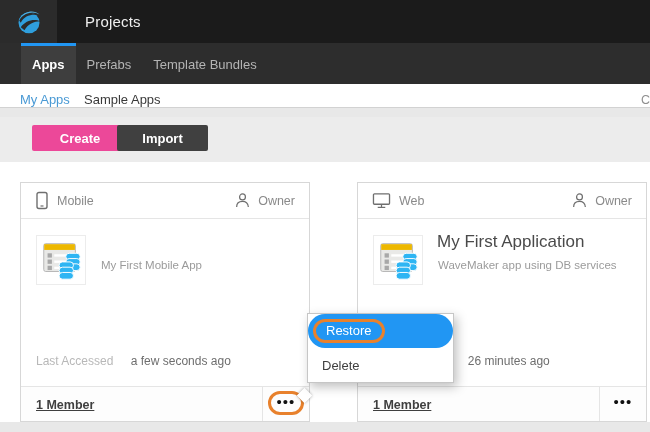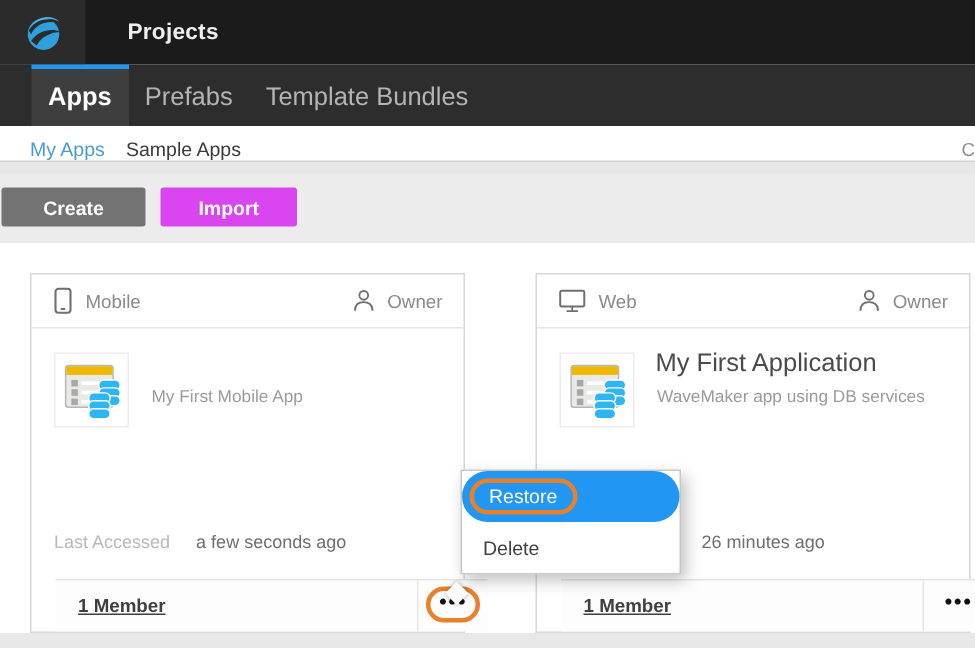--- a/index.html
+++ b/index.html
@@ -6,40 +6,40 @@
   html,body { width:650px; height:432px; }
   body {
     font-family:"Liberation Sans", sans-serif;
     background:#e8e8e8;
     position:relative;
     overflow:hidden;
   }
   
   .app-header { position:absolute; left:0; top:0; width:650px; height:43px; background:#1b1b1b; }
   .logo-tile { position:absolute; left:0; top:0; width:57px; height:43px; background:#2b2b2b; display:flex; align-items:center; justify-content:center; cursor:pointer; }
-  .page-title { position:absolute; left:85px; top:0; height:43px; line-height:43px; color:#f0f0f0; font-size:15px; font-weight:bold; letter-spacing:.2px; }
+  .page-title { position:absolute; left:85px; top:0; height:43px; line-height:43px; color:#f0f0f0; font-size:15px; font-weight:normal; letter-spacing:.2px; }
 
   
   .tabbar { position:absolute; left:0; top:43px; width:650px; height:41px; background:#2d2d2d; display:flex; padding-left:21px; }
-  .tab { height:58px; line-height:38px; padding:0 11px; font-size:17px; color:#b4b4b4; border-top:3px solid transparent; cursor:pointer; }
+  .tab { height:58px; line-height:38px; padding:0 11px; font-size:13px; color:#b4b4b4; border-top:3px solid transparent; cursor:pointer; }
   .tab.active { background:#3e3e3e; border-top:3px solid #2196f3; color:#ffffff; font-weight:bold; }
 
   
   .subnav { position:absolute; left:0; top:84px; width:650px; height:24px; background:#ffffff; border-bottom:1px solid #d2d2d2; overflow:hidden; }
   .subnav-item { position:absolute; top:0; height:32px; line-height:32px; font-size:13px; color:#3a3a3a; cursor:pointer; }
   .subnav-item.active { color:#4a9ad5; }
   .subnav-item.n0 { left:20px; }
   .subnav-item.n1 { left:84px; }
   .subnav-clip { position:absolute; top:0; left:641px; height:32px; line-height:32px; font-size:12.5px; color:#8f8f8f; white-space:nowrap; cursor:pointer; }
 
   
   .toolbar { position:absolute; left:0; top:117px; width:650px; height:45px; background:#ececec; }
   .btn { position:absolute; top:8px; height:26px; border:none; border-radius:2px; color:#fff; font-size:13px; font-weight:bold; font-family:"Liberation Sans",sans-serif; cursor:pointer; }
-  .btn-create { left:1px; width:96px; background:#737373; }
-  .btn-import { left:107px; width:91px; background:#d946ef; }
+  .btn-create { left:32px; width:96px; background:#ec4899; }
+  .btn-import { left:117px; width:91px; background:#404040; }
 
   
   .content { position:absolute; left:0; top:162px; width:650px; height:260px; background:#ffffff; }
 
   .card { position:absolute; top:20px; width:290px; height:240px; background:#fff; border:1px solid #d7d7d7; }
   .card.left  { left:20px; }
   .card.right { left:357px; }
 
   .card-head { height:36px; border-bottom:1px solid #e5e5e5; display:flex; align-items:center; padding:0 14px; }
   .plat-label { font-size:12.5px; color:#8a8a8a; margin-left:8px; }
@@ -47,21 +47,21 @@
   .owner-label { font-size:12.5px; color:#8a8a8a; margin-left:7px; }
 
   .card-body { position:relative; height:167px; }
   .app-tile { position:absolute; left:15px; top:16px; width:50px; height:50px; background:#fff; border:1px solid #ececec; display:flex; align-items:center; justify-content:center; cursor:pointer; }
   .app-title { position:absolute; left:79px; top:13px; font-size:17px; color:#4a4a4a; cursor:pointer; white-space:nowrap; }
   .app-desc  { position:absolute; left:80px; top:40px; font-size:11.5px; color:#9b9b9b; white-space:nowrap; }
   .accessed  { position:absolute; left:15px; top:135px; font-size:12px; white-space:nowrap; }
   .accessed .lbl { color:#b8b8b8; }
   .accessed .val { color:#6e6e6e; margin-left:14px; }
 
-  .card-foot { position:absolute; left:16px; bottom:0; width:100%; height:35px; border-top:1px solid #e5e5e5; display:flex; background:#fdfdfd; }
+  .card-foot { position:absolute; left:0; bottom:0; width:100%; height:35px; border-top:1px solid #e5e5e5; display:flex; background:#fdfdfd; }
   .foot-left { flex:1; padding-left:15px; line-height:33px; }
   .member-link { font-size:12.5px; font-weight:600; color:#3f3f3f; text-decoration:underline; cursor:pointer; }
   .foot-menu { width:47px; border-left:1px solid #e5e5e5; position:relative; display:flex; align-items:center; justify-content:center; cursor:pointer; }
   .dots { font-size:15px; letter-spacing:1px; color:#111; line-height:10px; padding-bottom:4px; }
   .dots-ring { position:absolute; left:5px; top:4px; width:36px; height:24px; border:3px solid #e8812c; border-radius:13px; pointer-events:none; }
 
   
   .menu-notch { position:absolute; left:299px; top:390px; width:11px; height:11px; background:#fff; transform:rotate(45deg); box-shadow:0 0 3px rgba(0,0,0,.35); z-index:49; }
   .ctx-menu { position:absolute; left:307px; top:313px; width:147px; background:#ffffff; border:1px solid #c6c6c6; box-shadow:3px 4px 10px rgba(0,0,0,.25); z-index:50; }
   .ctx-item { height:34px; display:flex; align-items:center; padding-left:14px; font-size:13px; color:#3f3f3f; cursor:pointer;border-radius:17px; }

